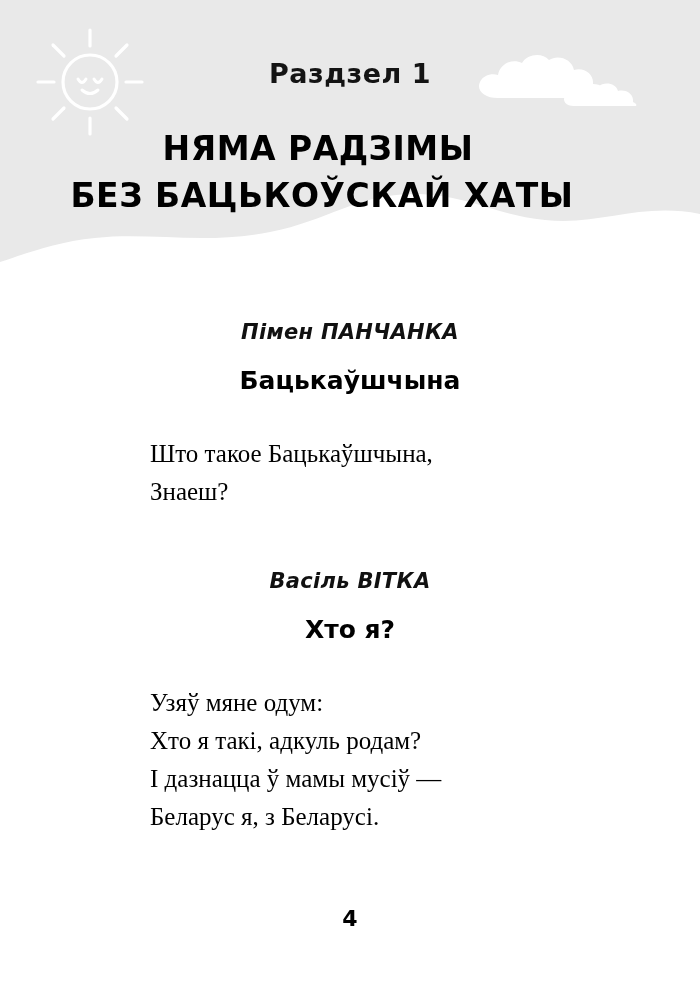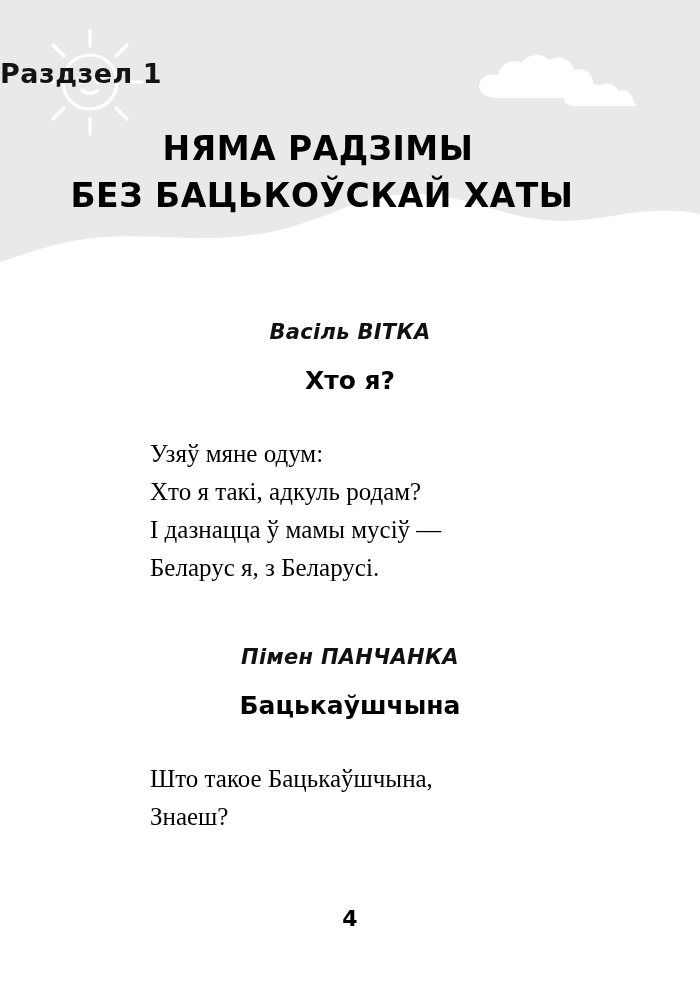--- a/index.html
+++ b/index.html
@@ -59,21 +59,21 @@
     width: 180px;
     height: 70px;
   }
 
   
   .section-label {
     position: absolute;
     left: 0;
     top: 58px;
     width: 700px;
-    text-align: left;
+    text-align: center;
     font-family: "DejaVu Sans", sans-serif;
     font-size: 27px;
     font-weight: 700;
     color: #141414;
     letter-spacing: 0.5px;
   }
   .section-title {
     position: absolute;
     left: 0;
     top: 126px;
@@ -188,36 +188,36 @@
   <div class="section-label">Раздзел 1</div>
 
   <div class="section-title">
     <span class="line1">НЯМА РАДЗІМЫ</span>
     <span class="line2">БЕЗ БАЦЬКОЎСКАЙ ХАТЫ</span>
   </div>
 
   <div class="content">
 
     <div class="poem">
+      <div class="author">Пімен ПАНЧАНКА</div>
+      <div class="poem-title">Бацькаўшчына</div>
+      <div class="stanza">
+        <span class="vline">Што такое Бацькаўшчына,</span>
+        <span class="vline">Знаеш?</span>
+      </div>
+    </div>
+
+    <div class="poem">
       <div class="author">Васіль ВІТКА</div>
       <div class="poem-title">Хто я?</div>
       <div class="stanza">
         <span class="vline">Узяў мяне одум:</span>
         <span class="vline">Хто я такі, адкуль родам?</span>
         <span class="vline">І дазнацца ў мамы мусіў —</span>
         <span class="vline">Беларус я, з Беларусі.</span>
       </div>
     </div>
 
-    <div class="poem">
-      <div class="author">Пімен ПАНЧАНКА</div>
-      <div class="poem-title">Бацькаўшчына</div>
-      <div class="stanza">
-        <span class="vline">Што такое Бацькаўшчына,</span>
-        <span class="vline">Знаеш?</span>
-      </div>
-    </div>
-
   </div>
 
   <div class="page-number">4</div>
 
 </div>
 
 </body></html>

